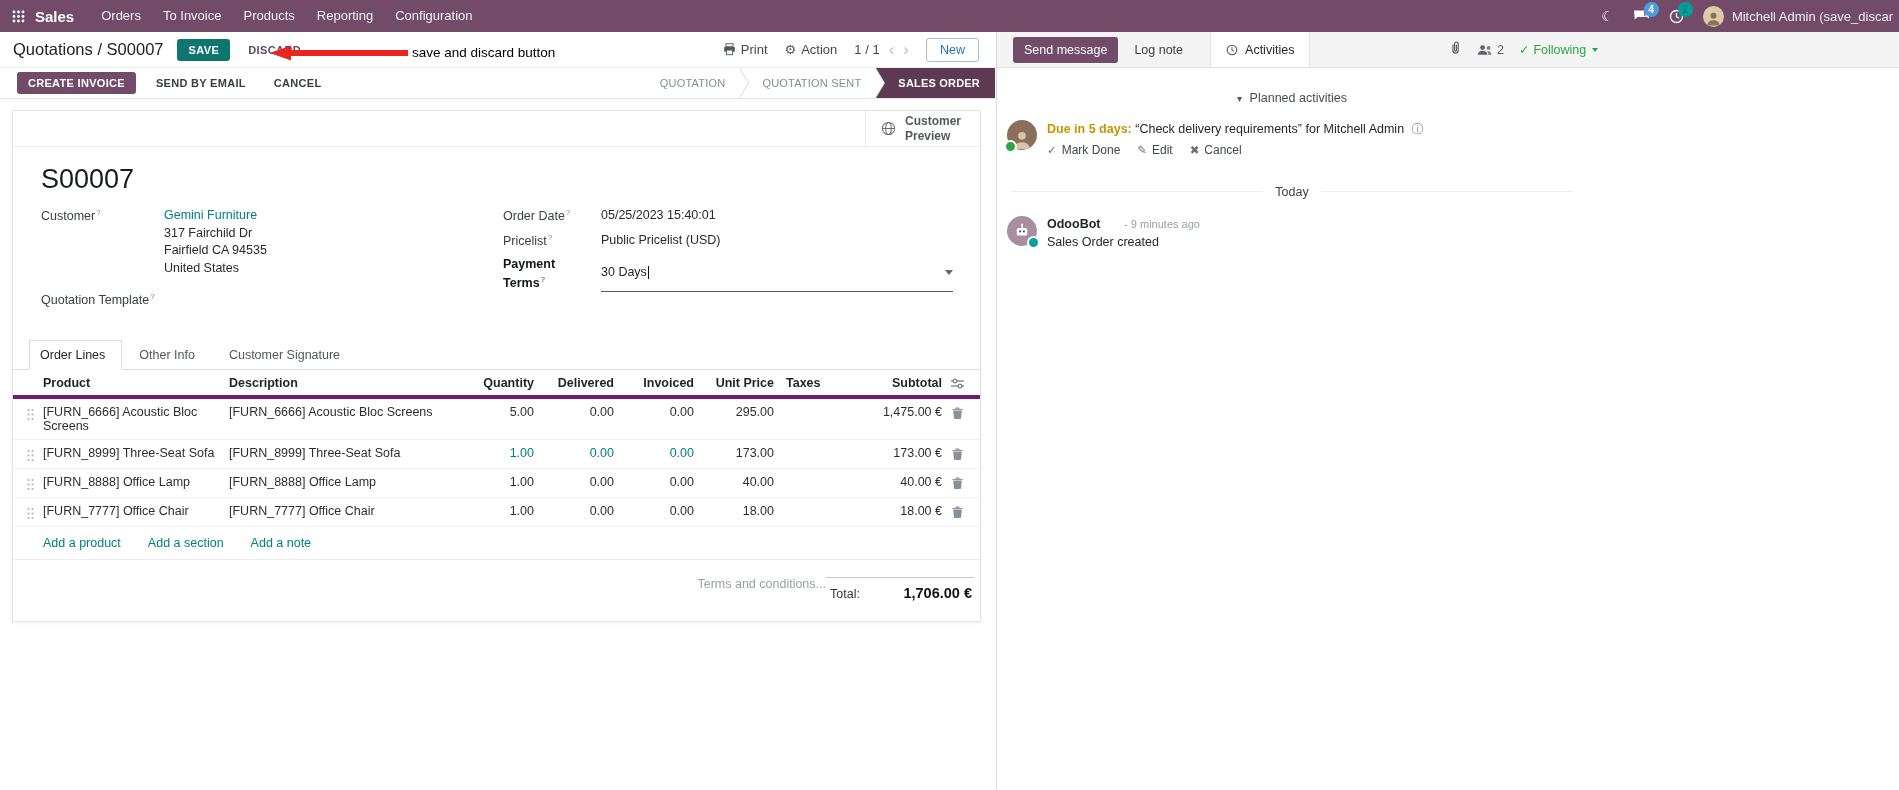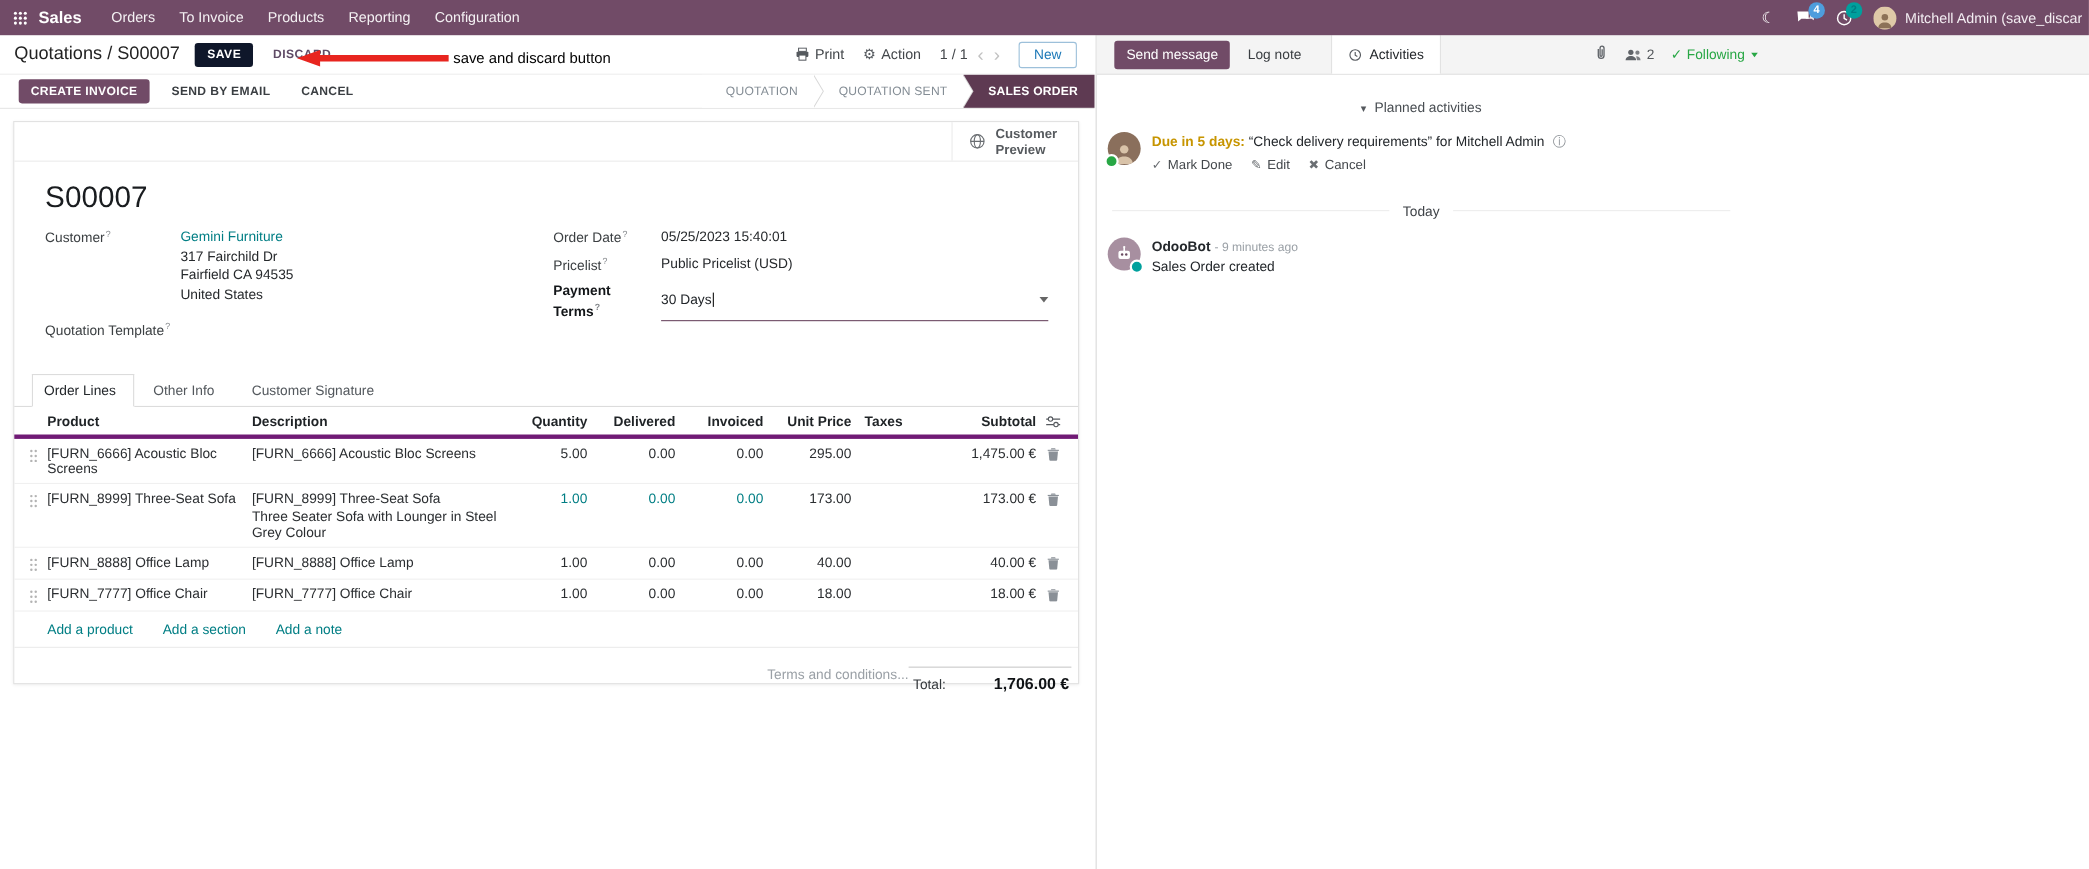--- a/index.html
+++ b/index.html
@@ -31,21 +31,21 @@
   .tb-avatar { width:21px; height:21px; border-radius:50%; background:#dfc9a8; overflow:hidden; flex-shrink:0; display:flex; align-items:flex-end; justify-content:center; }
   .tb-user-name { font-size:13px; color:#f3edf2; }
 
   
   .panel-left { position:absolute; left:0; top:32px; width:995px; bottom:0; background:#fff; }
 
   .control-row { height:36px; display:flex; align-items:center; padding:0 16px 0 13px; border-bottom:1px solid #ebebeb; }
   .breadcrumb { font-size:16.5px; color:#222; margin-right:14px; white-space:nowrap; }
   .breadcrumb .bc-link { cursor:pointer; }
   .btn-save {
-    background:#0f172a; color:#fff; border:none; border-radius:3px;
+    background:#0f766e; color:#fff; border:none; border-radius:3px;
     font-size:11px; font-weight:bold; letter-spacing:.4px; padding:5px 11px; cursor:pointer;
     font-family:inherit;
   }
   .btn-discard {
     background:none; border:none; color:#5f4b66; font-size:11px; font-weight:bold;
     letter-spacing:.4px; margin-left:10px; padding:5px 8px; cursor:pointer; font-family:inherit;
   }
   .cp-right { margin-left:auto; display:flex; align-items:center; gap:17px; font-size:13px; color:#43474b; }
   .cp-item { display:flex; align-items:center; gap:5px; cursor:pointer; }
   .gear-glyph { font-size:13px; color:#55595e; }
@@ -158,21 +158,21 @@
   .act-actions { display:flex; gap:17px; margin-top:4px; font-size:12px; color:#44484c; }
   .act-btn { display:flex; gap:5px; align-items:center; cursor:pointer; }
   .act-btn .ic { color:#6a6e72; font-size:11.5px; }
 
   .day-divider { display:flex; align-items:center; gap:12px; margin:28px 14px 0; }
   .day-divider .line { flex:1; height:1px; background:#ededed; }
   .day-divider .txt { font-size:12.5px; color:#3f4348; }
 
   .message { display:flex; gap:10px; padding:17px 12px 0 10px; }
   .msg-author { font-weight:bold; color:#23272b; font-size:12.5px; cursor:pointer; }
-  .msg-time { color:#9aa0a6; font-size:11px; margin-left:0; }
+  .msg-time { color:#9aa0a6; font-size:11px; margin-left:20px; }
   .msg-body { font-size:12.5px; color:#23272b; margin-top:4px; }
 
   
   .annotation-arrow { position:absolute; left:270px; top:44px; z-index:60; }
   .annotation-label { position:absolute; left:412px; top:45px; font-size:13.5px; color:#000; z-index:60; white-space:nowrap; }
 </style>
 </head>
 <body>
 
 <header class="topbar">
@@ -388,21 +388,20 @@
                 <circle cx="1.5" cy="6.5" r="1.1"></circle>
                 <circle cx="5.5" cy="6.5" r="1.1"></circle>
                 <circle cx="1.5" cy="11" r="1.1"></circle>
                 <circle cx="5.5" cy="11" r="1.1"></circle>
               </g>
             </svg>
         </span>
         <span class="c-prod">[FURN_8999] Three-Seat Sofa</span>
         <span class="c-desc">
           <div>[FURN_8999] Three-Seat Sofa</div>
-          <div class="line2">Three Seater Sofa with Lounger in Steel Grey Colour</div>
         </span>
         <span class="c-qty teal">1.00</span>
         <span class="c-del teal">0.00</span>
         <span class="c-inv teal">0.00</span>
         <span class="c-price">173.00</span>
         <span class="c-tax"></span>
         <span class="c-sub">173.00 €</span>
         <span class="c-trash">
           <svg width="11" height="12" viewBox="0 0 11 12">
               <path fill="#8a9097" d="M1.2 3.4h8.6l-.7 7.6a1 1 0 0 1-1 .9H2.9a1 1 0 0 1-1-.9zM3.8.6h3.4l.6 1.1H3.2z"></path>

